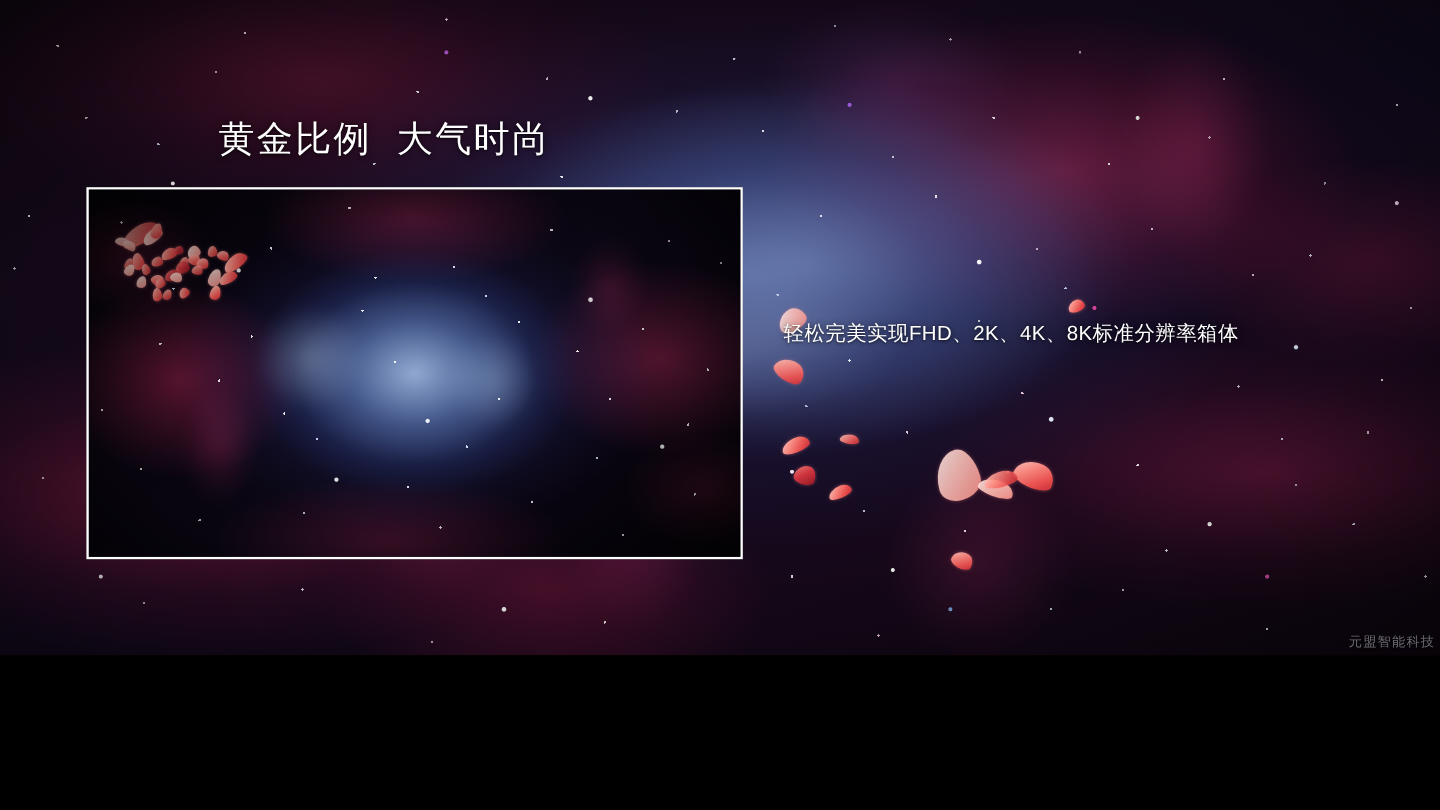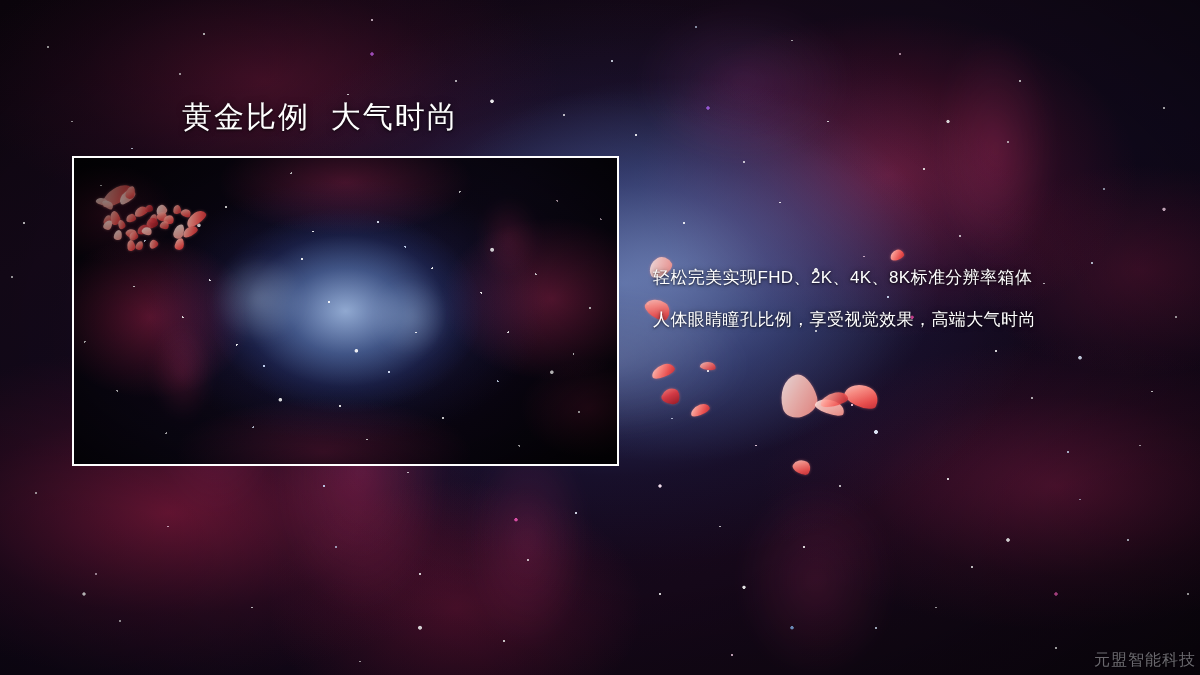--- a/index.html
+++ b/index.html
@@ -8,21 +8,21 @@
     padding: 0;
     background: #000;
   }
   body {
     font-family: "Liberation Sans", "DejaVu Sans", sans-serif;
   }
 
   #slide {
     position: relative;
     width: 1200px;
-    height: 675px;
+    height: 546px;
     overflow: hidden;
     background: #7f1d1d;
   }
 
   
   .bg-layer {
     position: absolute;
     inset: 0;
     pointer-events: none;
   }
@@ -309,21 +309,21 @@
     letter-spacing: 0.4px;
     text-shadow: 0 0 5px rgba(0,0,0,0.55), 0 1px 2px rgba(0,0,0,0.55);
   }
   #body-text .line { white-space: pre; }
 
   #watermark {
     position: absolute;
     right: 4px;
     bottom: 4px;
     color: rgba(190,190,195,0.55);
-    font-size: 16px;
+    font-size: 11px;
     letter-spacing: 1px;
     text-shadow: 0 1px 1px rgba(0,0,0,0.5);
   }
 </style>
 </head>
 <body>
 
 <div id="slide">
 
   <div class="bg-layer bg-base"></div>
@@ -387,18 +387,17 @@
         <div class="petal" style="left: 75px; top: 82px; width: 9px; height: 8px; transform: rotate(-30deg); opacity: 0.92;"></div>
         <div class="petal pale" style="left: 30px; top: 62px; width: 8px; height: 10px; transform: rotate(26deg); opacity: 0.96;"></div>
         <div class="petal" style="left: 86px; top: 63px; width: 9px; height: 8px; transform: rotate(14deg); opacity: 0.88;"></div>
         <div class="petal" style="left: 44px; top: 62px; width: 7px; height: 9px; transform: rotate(-24deg); opacity: 0.92;"></div>
       </div>
     <div class="inner-layer inner-vignette"></div>
   </div>
 
   <div id="body-text">
     <div class="line">轻松完美实现FHD、2K、4K、8K标准分辨率箱体</div>
-    <div class="line">人体眼睛瞳孔比例，享受视觉效果，高端大气时尚</div>
   </div>
 
   <div id="watermark">元盟智能科技</div>
 
 </div>
 
 </body></html>

